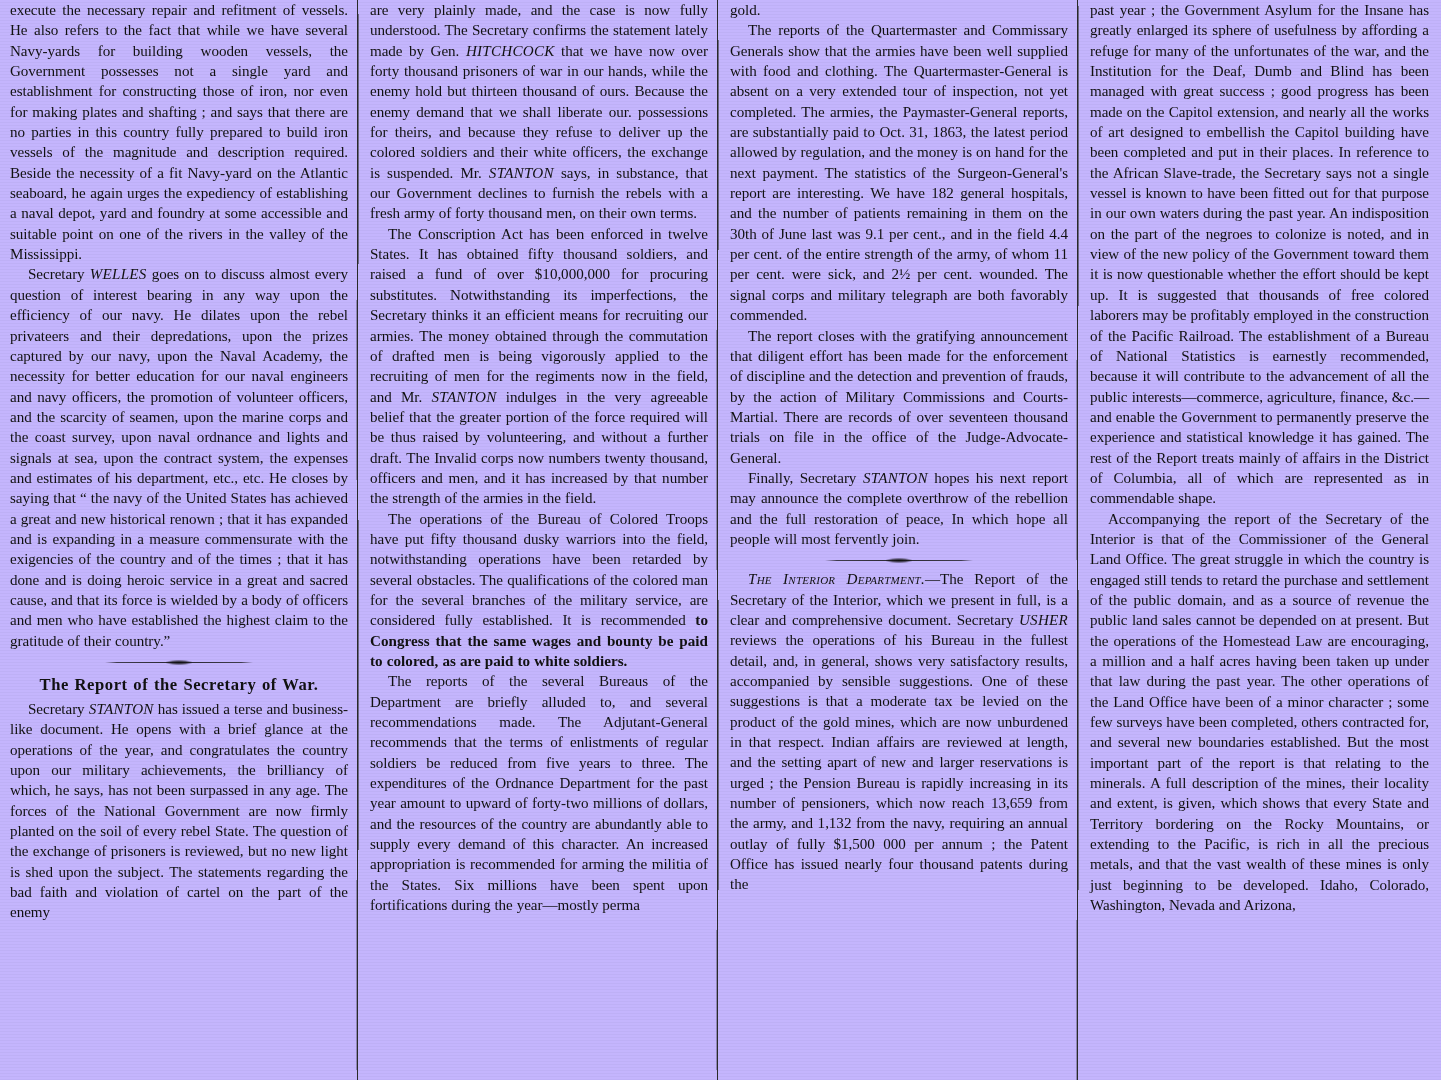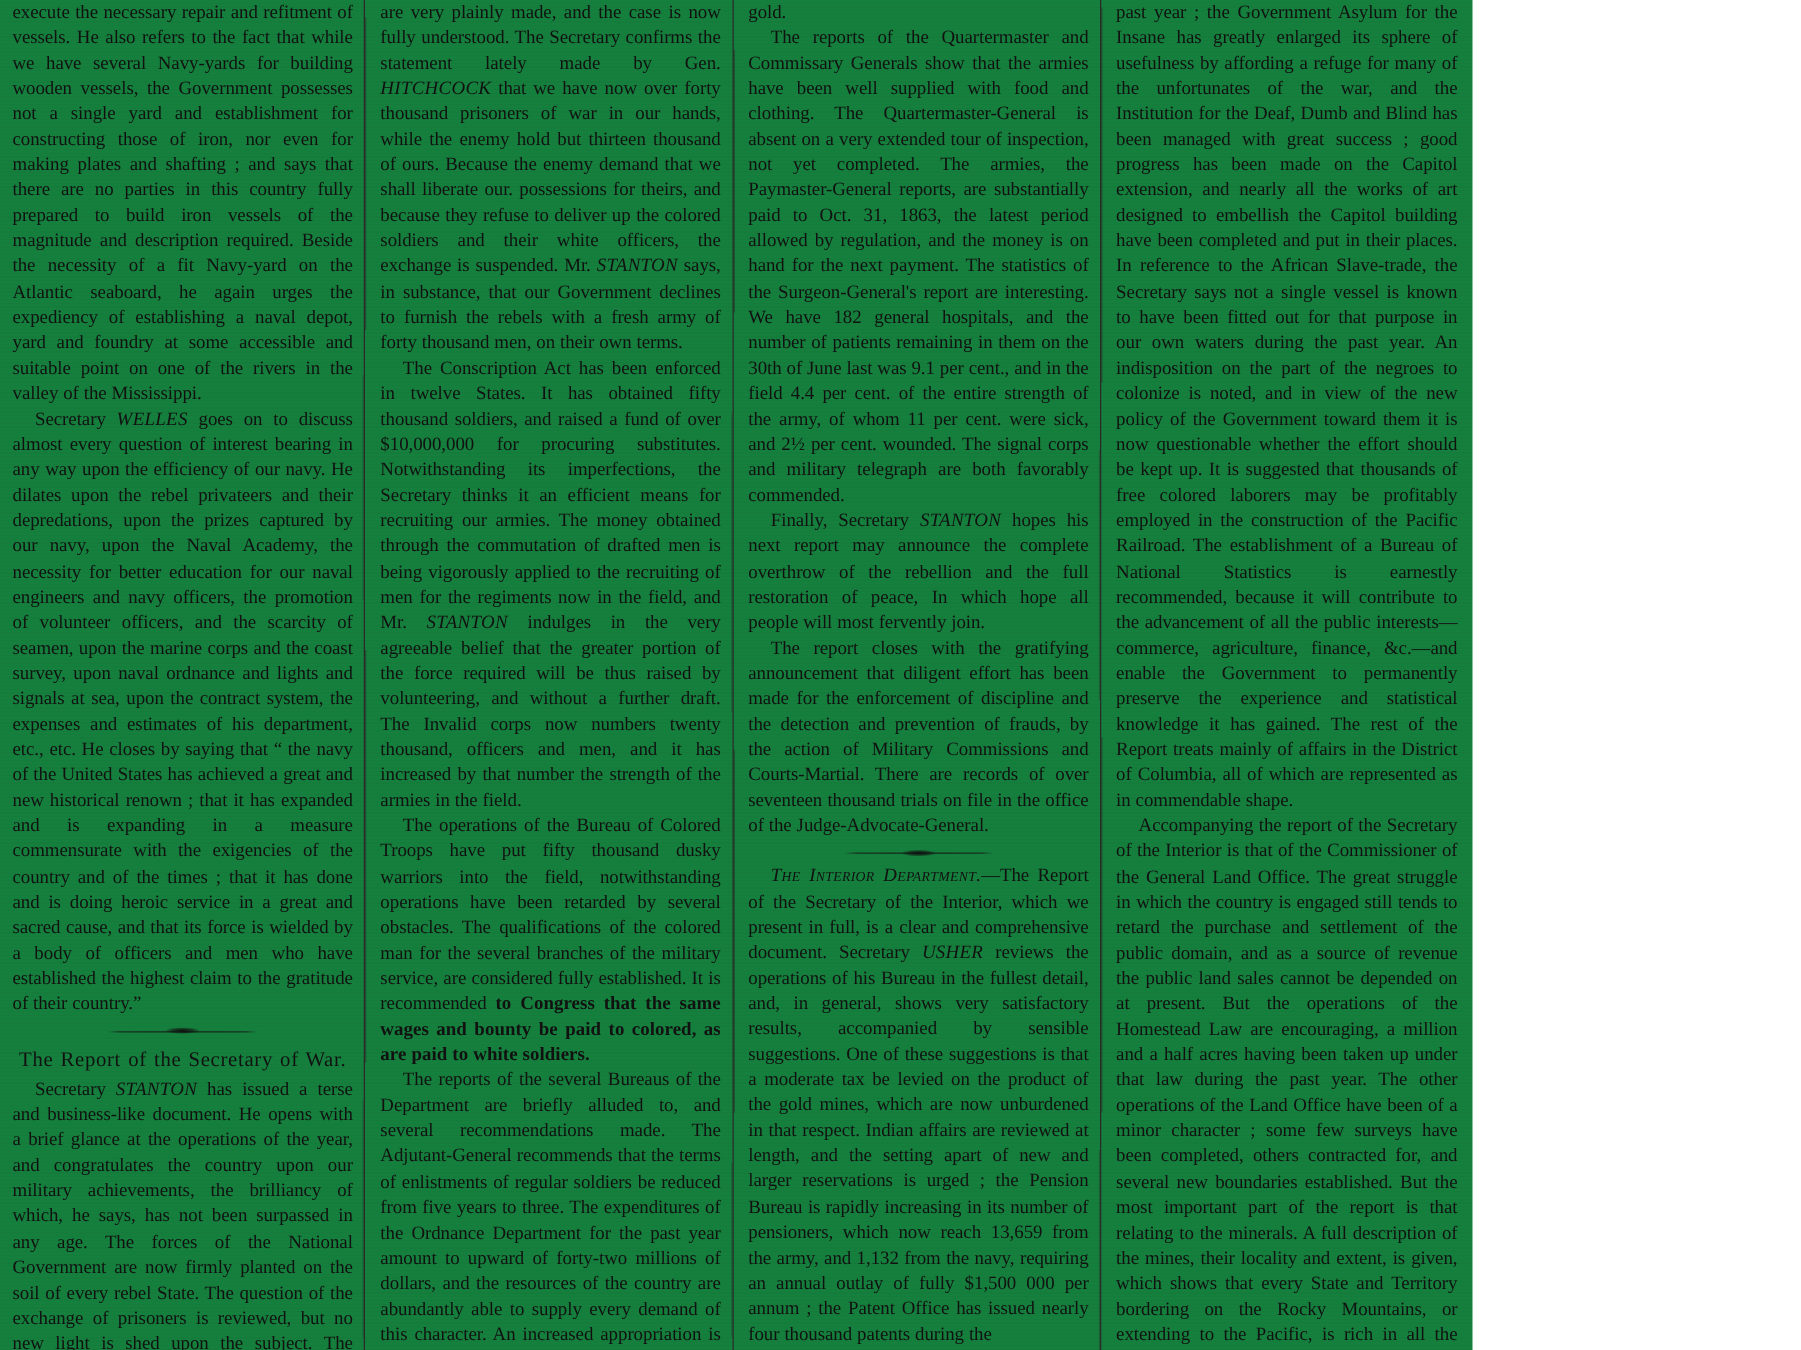--- a/index.html
+++ b/index.html
@@ -10,23 +10,23 @@
   body {
     width: 1441px;
     height: 1080px;
     overflow: hidden;
     font-family: "Liberation Serif", "DejaVu Serif", serif;
     color: #111111;
   }
 
   .page {
     position: relative;
-    width: 1178px;
+    width: 1441px;
     height: 1080px;
-    background: #15803d;
+    background: #c4b5fd;
     display: flex;
     box-sizing: border-box;
   }
 
   .column {
     position: relative;
     width: 360px;
     box-sizing: border-box;
     padding: 0 12px 0 10px;
     overflow: hidden;
@@ -73,21 +73,21 @@
   .bold-passage {
     font-weight: bold;
     letter-spacing: 0.05px;
   }
 
   
   h2.headline {
     margin: 0;
     font-size: 16.6px;
     line-height: 28px;
-    font-weight: normal;
+    font-weight: bold;
     text-align: center;
     letter-spacing: 0.55px;
     word-spacing: 1px;
   }
 
   
   .dingbat {
     position: relative;
     height: 16px;
     margin: 3px 0 1px 0;
@@ -176,23 +176,23 @@
       <i class="c" style="top:930px;height:140px"></i>
     </div>
   </div>
 
   <div class="column col3">
     <p class="noind">gold.</p>
 
 
     <p class="ind">The reports of the Quartermaster and Commissary Generals show that the armies have been well supplied with food and clothing.  The Quartermaster-General is absent on a very extended tour of inspection, not yet completed.  The armies, the Paymaster-General reports, are substantially paid to Oct. 31, 1863, the latest period allowed by regulation, and the money is on hand for the next payment.  The statistics of the Surgeon-General's report are interesting.  We have 182 general hospitals, and the number of patients remaining in them on the 30th of June last was 9.1 per cent., and in the field 4.4 per cent. of the entire strength of the army, of whom 11 per cent. were sick, and 2½ per cent. wounded.  The signal corps and military telegraph are both favorably commended.</p>
 
+    <p class="ind">The report closes with the gratifying announcement that diligent effort has been made for the enforcement of discipline and the detection and prevention of frauds, by the action of Military Commissions and Courts-Martial.  There are records of over seventeen thousand trials on file in the office of the Judge-Advocate-General.</p>
+
     <p class="ind"><span>Finally, Secretary </span><span class="sc">STANTON</span><span> hopes his next report may announce the complete overthrow of the rebellion and the full restoration of peace, In which hope all people will most fervently join.</span></p>
-
-    <p class="ind">The report closes with the gratifying announcement that diligent effort has been made for the enforcement of discipline and the detection and prevention of frauds, by the action of Military Commissions and Courts-Martial.  There are records of over seventeen thousand trials on file in the office of the Judge-Advocate-General.</p>
 
     <div class="dingbat">
       <div class="bar"></div>
       <div class="knot"></div>
     </div>
 
     <p class="ind"><span class="sc">The Interior Department.</span><span>—The Report of the Secretary of the Interior, which we present in full, is a clear and comprehensive document.  Secretary </span><span class="sc">USHER</span><span> reviews the operations of his Bureau in the fullest detail, and, in general, shows very satisfactory results, accompanied by sensible suggestions.  One of these suggestions is that a moderate tax be levied on the product of the gold mines, which are now unburdened in that respect.  Indian affairs are reviewed at length, and the setting apart of new and larger reservations is urged ; the Pension Bureau is rapidly increasing in its number of pensioners, which now reach 13,659 from the army, and 1,132 from the navy, requiring an annual outlay of fully $1,500 000 per annum ; the Patent Office has issued nearly four thousand patents during the</span></p>
 
     <div class="colrule">
       <i class="a" style="top:0;   height:1080px"></i>

